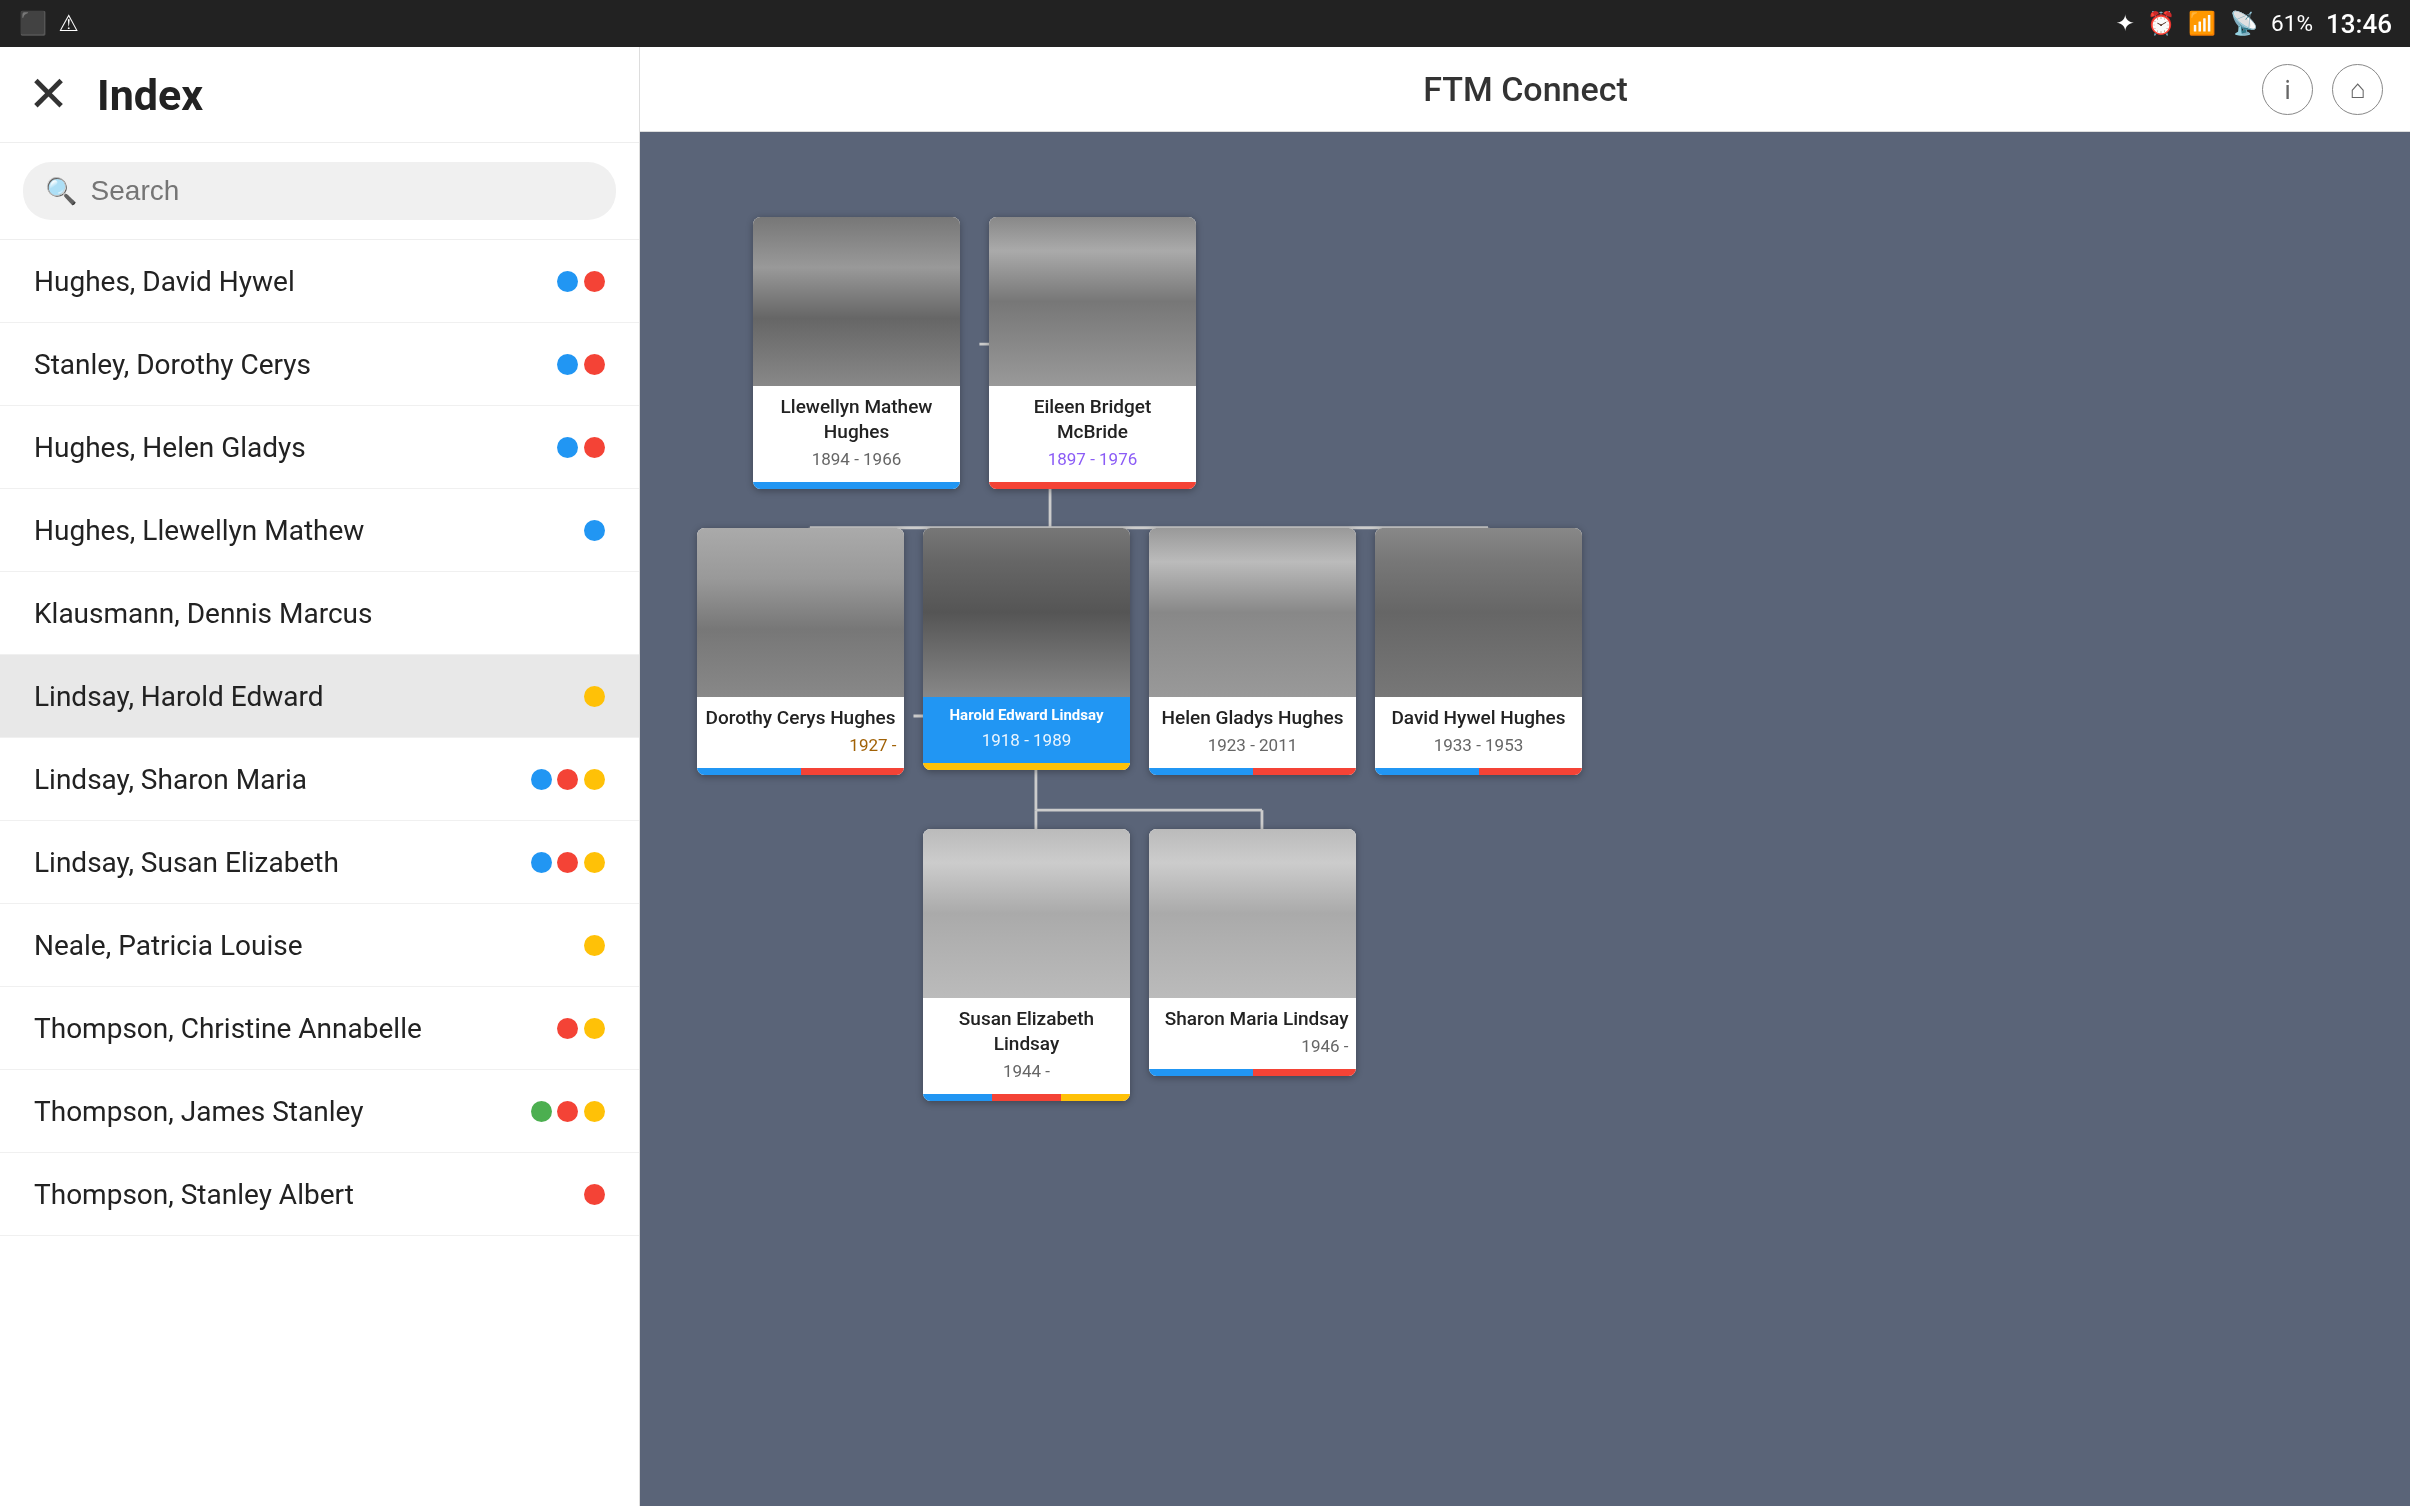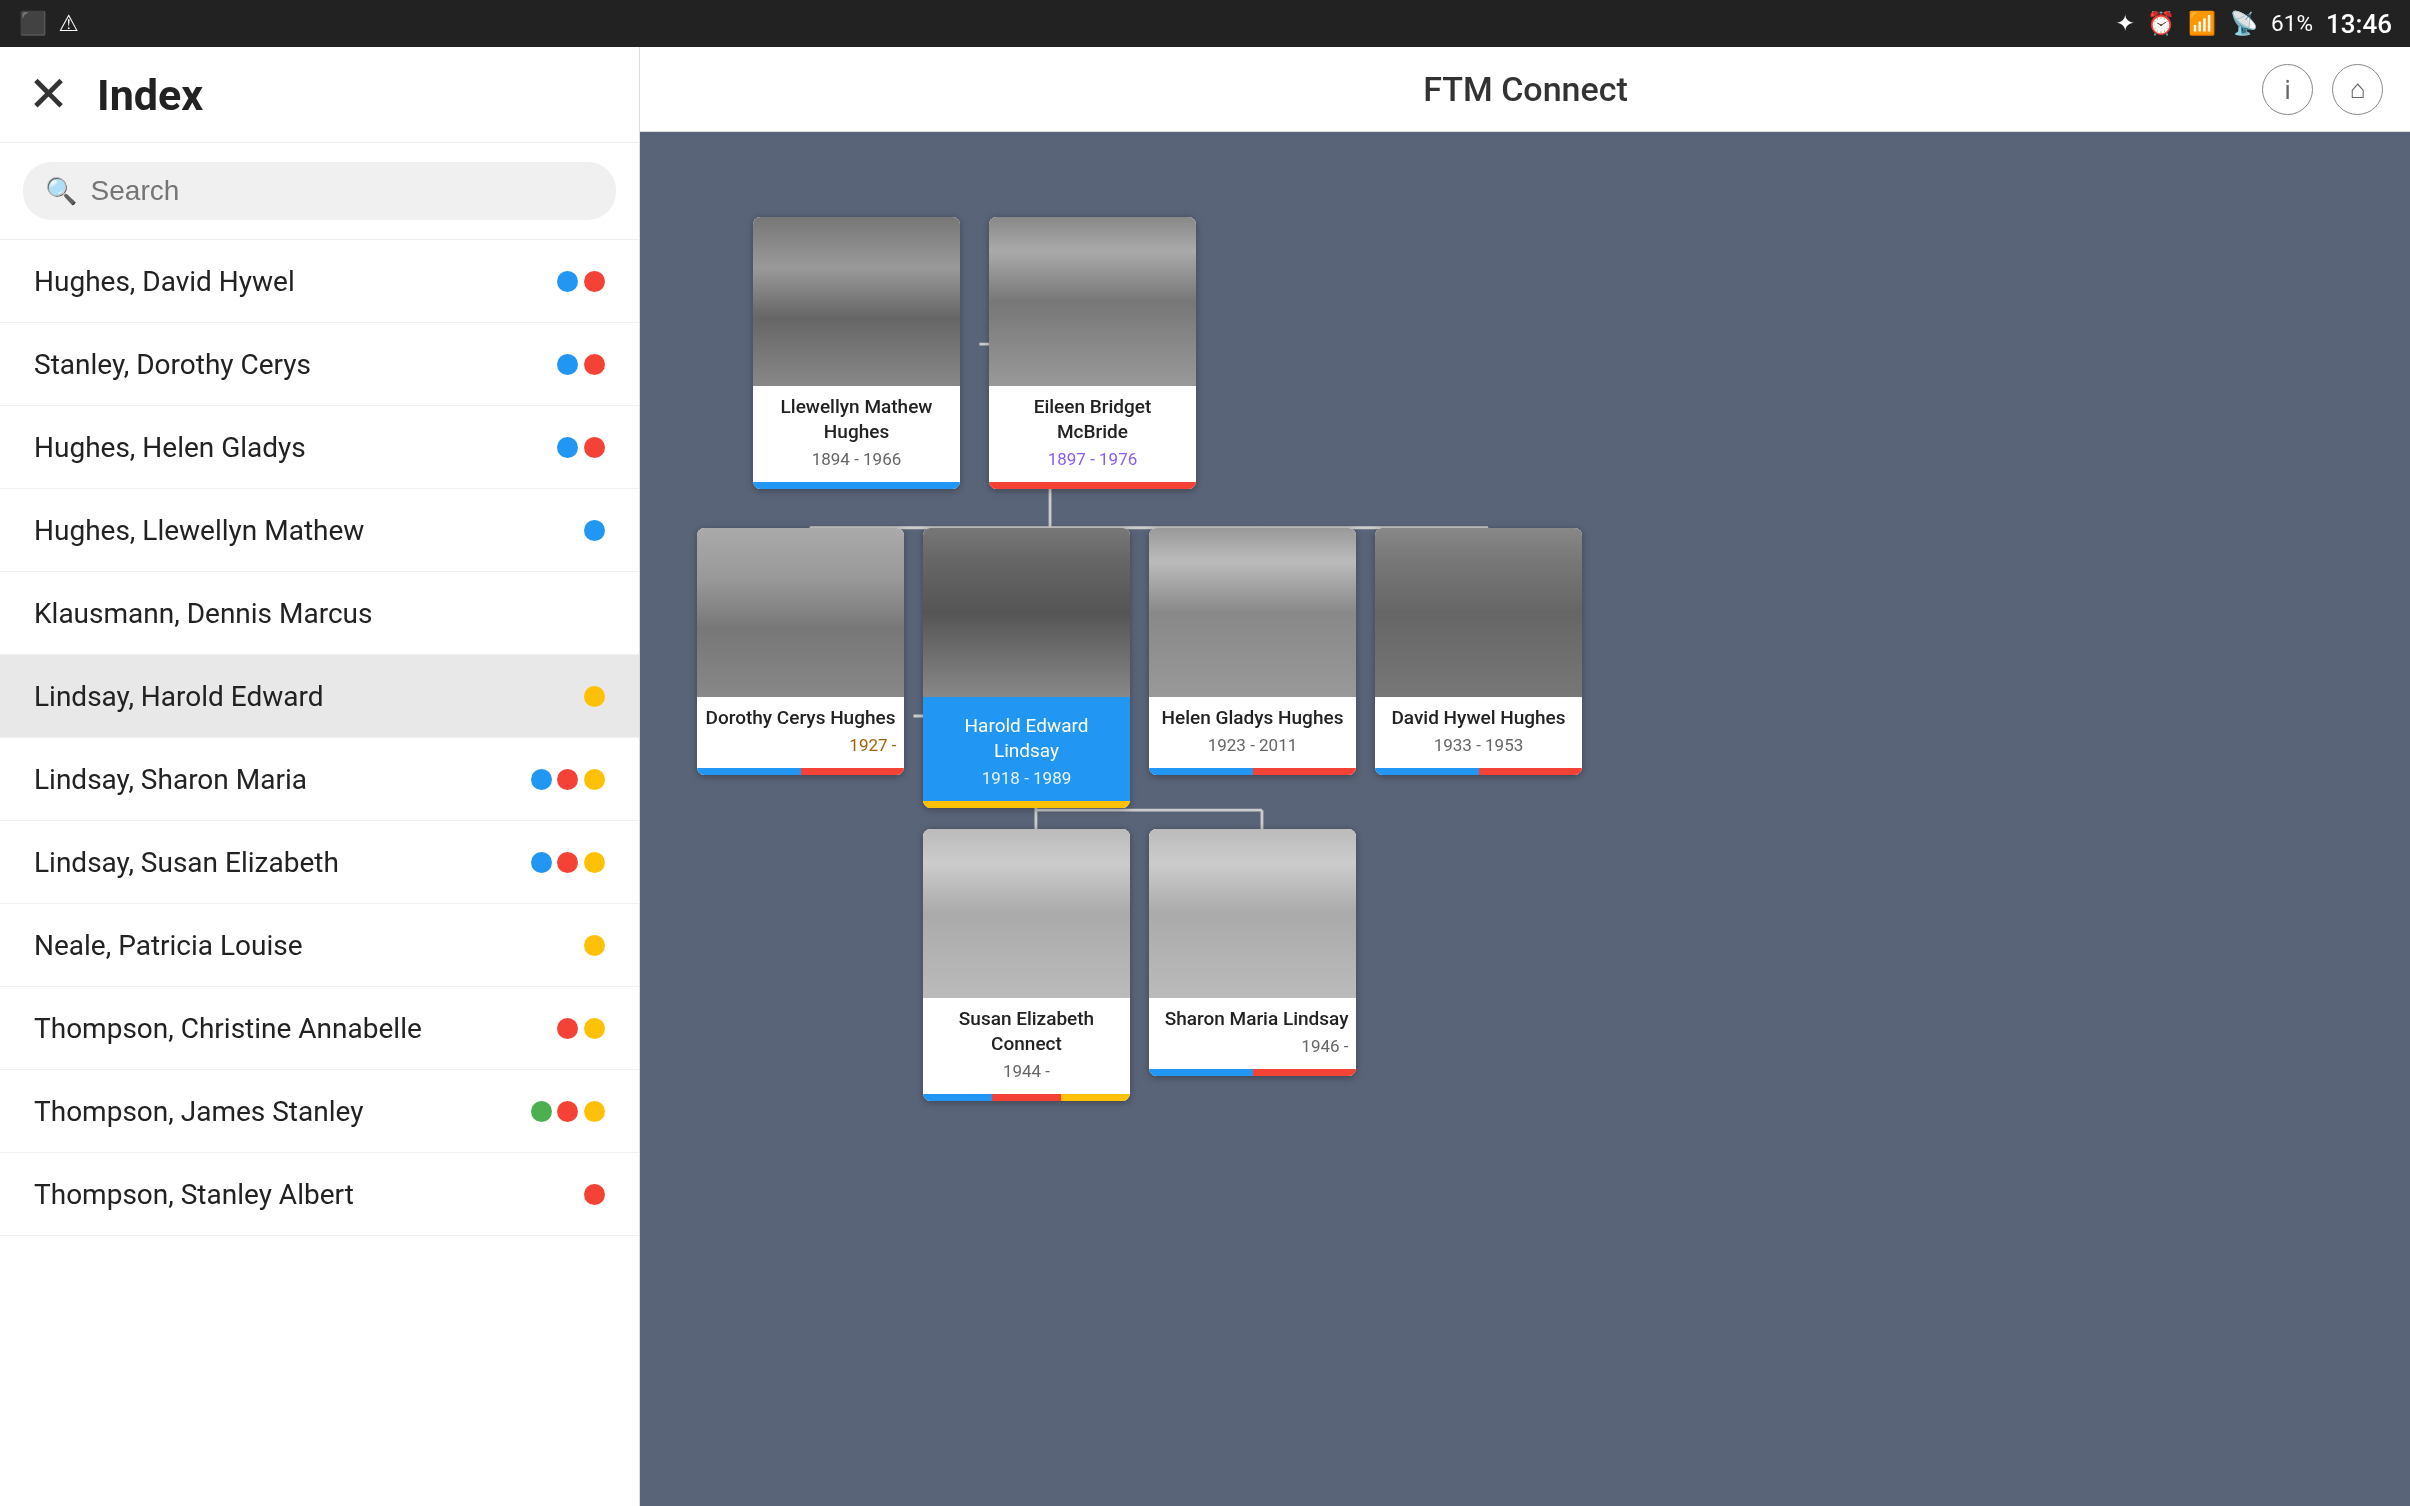--- a/index.html
+++ b/index.html
@@ -298,21 +298,21 @@
                 <div class="person-years" style="font-size: 17px; margin-top: 3.8px; padding-bottom: 7.5px; color: #a16207; text-align: right;">1927 -</div>
               </div>
               <div class="person-color-bar">
                 <div class="bar-seg" style="background: rgb(33, 150, 243); height: 9.4px;"></div>
                 <div class="bar-seg" style="background: rgb(244, 67, 54); height: 9.4px;"></div>
               </div>
             </div>
             <div class="person-card card-highlighted" style="left: 245px; top: 358px; width: 207px;">
               <div class="person-photo" style="background: linear-gradient(rgb(119, 119, 119) 0%, rgb(102, 102, 102) 20%, rgb(85, 85, 85) 50%, rgb(136, 136, 136) 100%); height: 169px;"></div>
               <div class="person-info highlighted" style="padding: 9.4px 7.5px 5.6px; text-align: center;">
-                <div class="person-name white" style="font-size: 19px; font-weight: 400; line-height: 1.3; color: white; margin-top: 8px;">Harold Edward Lindsay</div>
+                <div class="person-name white" style="font-size: 15px; font-weight: 700; line-height: 1.3; color: white;">Harold Edward Lindsay</div>
                 <div class="person-years white" style="font-size: 17px; margin-top: 3.8px; padding-bottom: 7.5px; color: rgba(255, 255, 255, 0.9);">1918 - 1989</div>
               </div>
               <div class="person-color-bar">
                 <div class="bar-seg" style="background: rgb(255, 193, 7); height: 9.4px;"></div>
               </div>
             </div>
             <div class="person-card" style="left: 471px; top: 358px; width: 207px;">
               <div class="person-photo" style="background: linear-gradient(rgb(153, 153, 153) 0%, rgb(187, 187, 187) 20%, rgb(136, 136, 136) 50%, rgb(153, 153, 153) 100%); height: 169px;"></div>
               <div class="person-info" style="padding: 9.4px 7.5px 5.6px; text-align: center;">
                 <div class="person-name" style="font-size: 19px; font-weight: 500; line-height: 1.3;">Helen Gladys Hughes</div>
@@ -330,21 +330,21 @@
                 <div class="person-years" style="font-size: 17px; margin-top: 3.8px; padding-bottom: 7.5px; color: rgb(102, 102, 102);">1933 - 1953</div>
               </div>
               <div class="person-color-bar">
                 <div class="bar-seg" style="background: rgb(33, 150, 243); height: 9.4px;"></div>
                 <div class="bar-seg" style="background: rgb(244, 67, 54); height: 9.4px;"></div>
               </div>
             </div>
             <div class="person-card" style="left: 245px; top: 659px; width: 207px;">
               <div class="person-photo" style="background: linear-gradient(rgb(187, 187, 187) 0%, rgb(204, 204, 204) 20%, rgb(170, 170, 170) 50%, rgb(187, 187, 187) 100%); height: 169px;"></div>
               <div class="person-info" style="padding: 9.4px 7.5px 5.6px; text-align: center;">
-                <div class="person-name" style="font-size: 19px; font-weight: 500; line-height: 1.3;">Susan Elizabeth Connect</div>
+                <div class="person-name" style="font-size: 19px; font-weight: 500; line-height: 1.3;">Susan Elizabeth Lindsay</div>
                 <div class="person-years" style="font-size: 17px; margin-top: 3.8px; padding-bottom: 7.5px; color: rgb(102, 102, 102);">1944 -</div>
               </div>
               <div class="person-color-bar">
                 <div class="bar-seg" style="background: rgb(33, 150, 243); height: 9.4px;"></div>
                 <div class="bar-seg" style="background: rgb(244, 67, 54); height: 9.4px;"></div>
                 <div class="bar-seg" style="background: rgb(255, 193, 7); height: 9.4px;"></div>
               </div>
             </div>
             <div class="person-card" style="left: 471px; top: 659px; width: 207px;">
               <div class="person-photo" style="background: linear-gradient(rgb(187, 187, 187) 0%, rgb(204, 204, 204) 20%, rgb(170, 170, 170) 50%, rgb(187, 187, 187) 100%); height: 169px;"></div>

